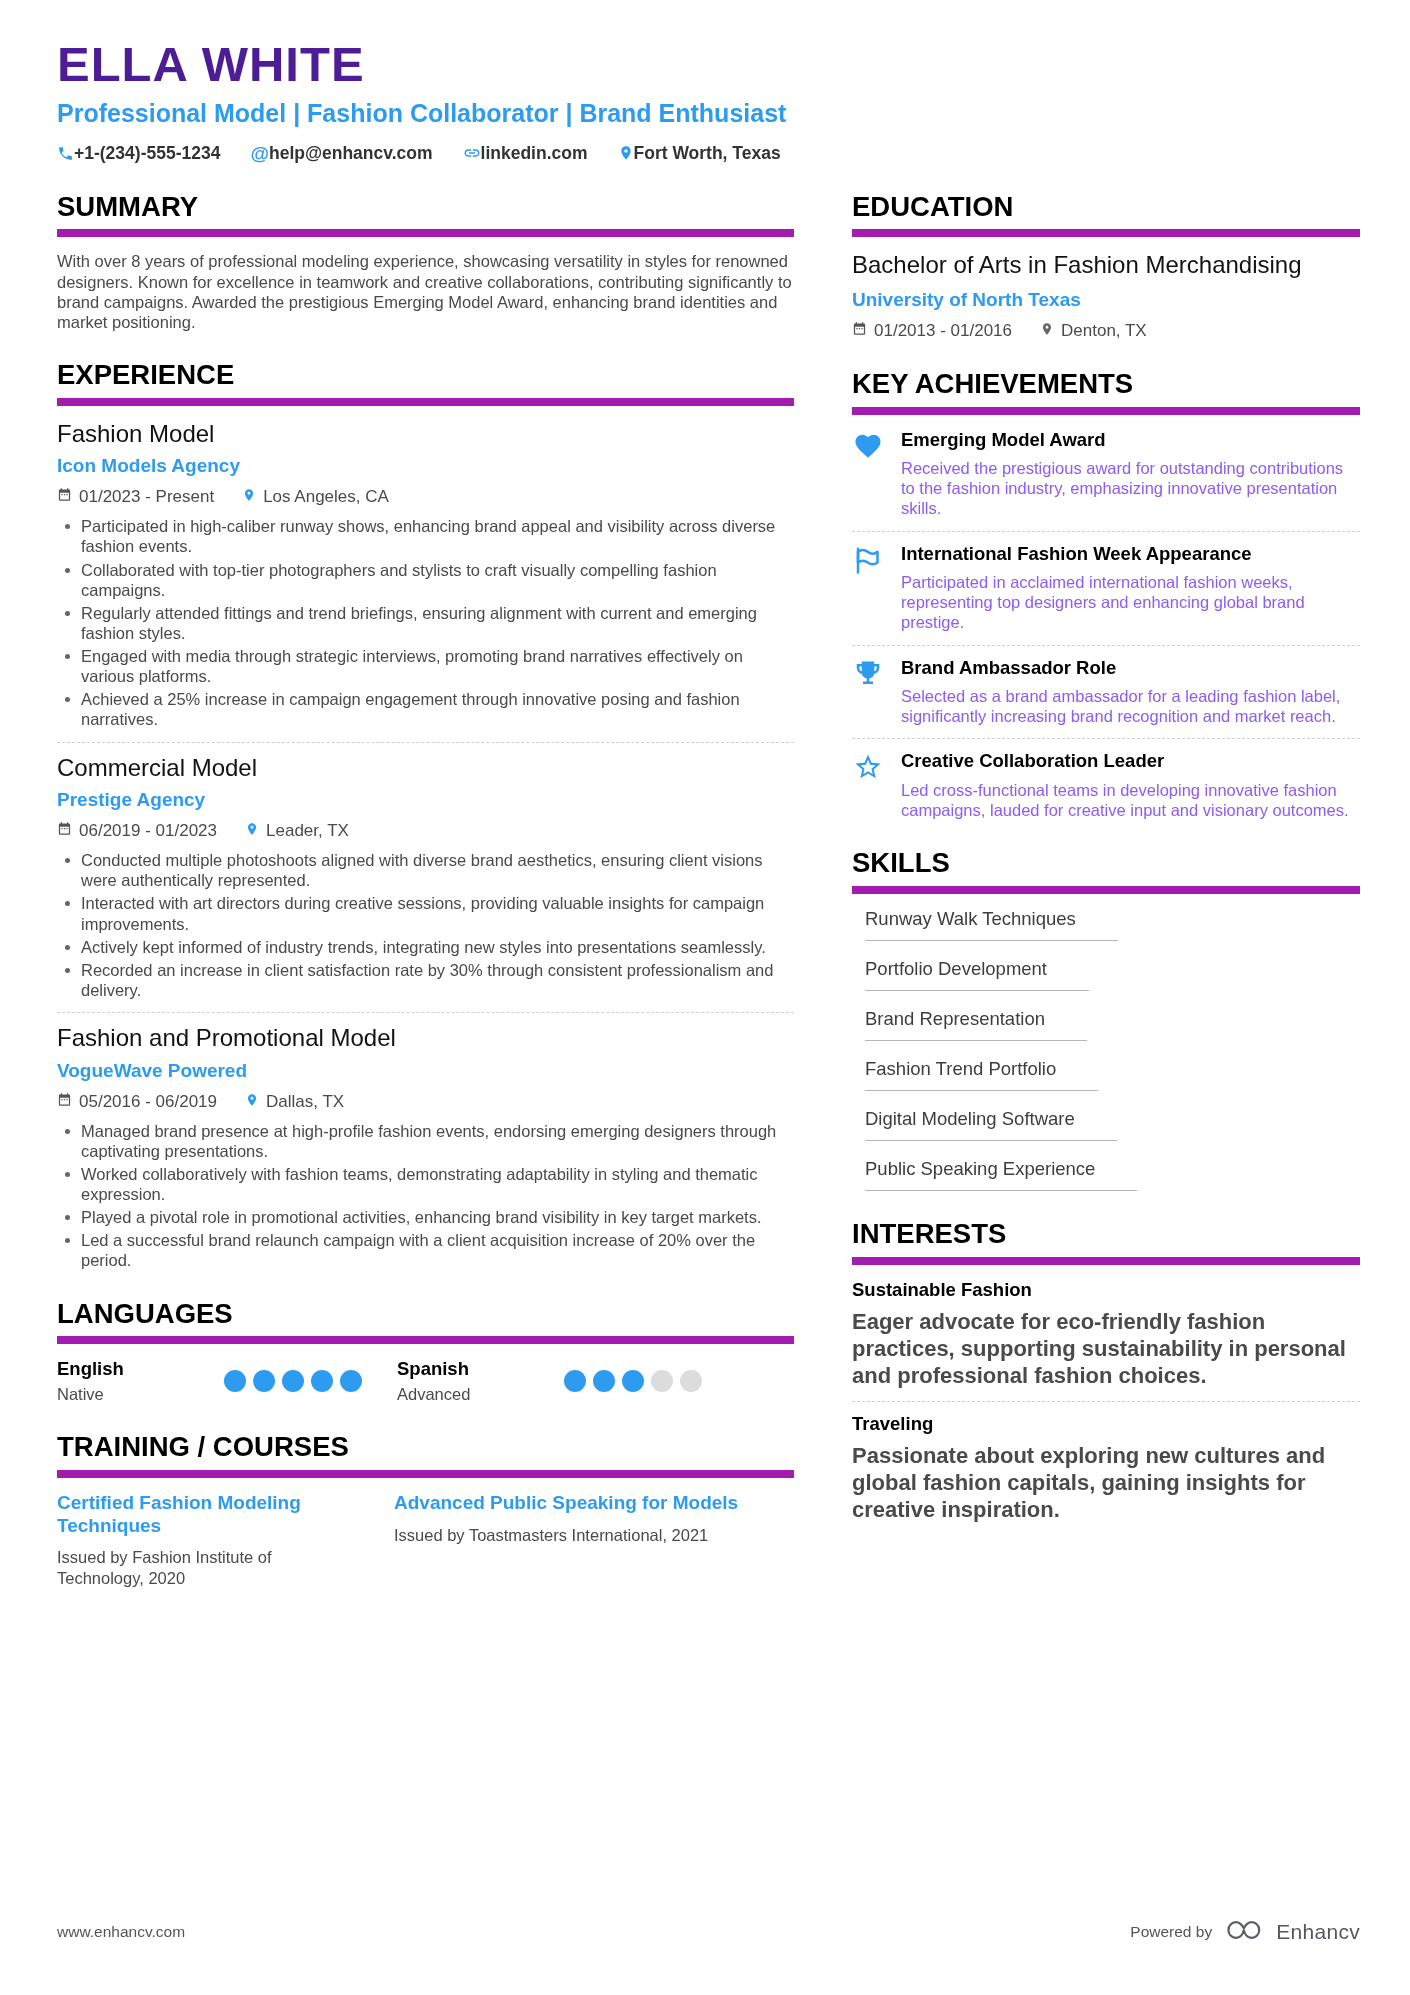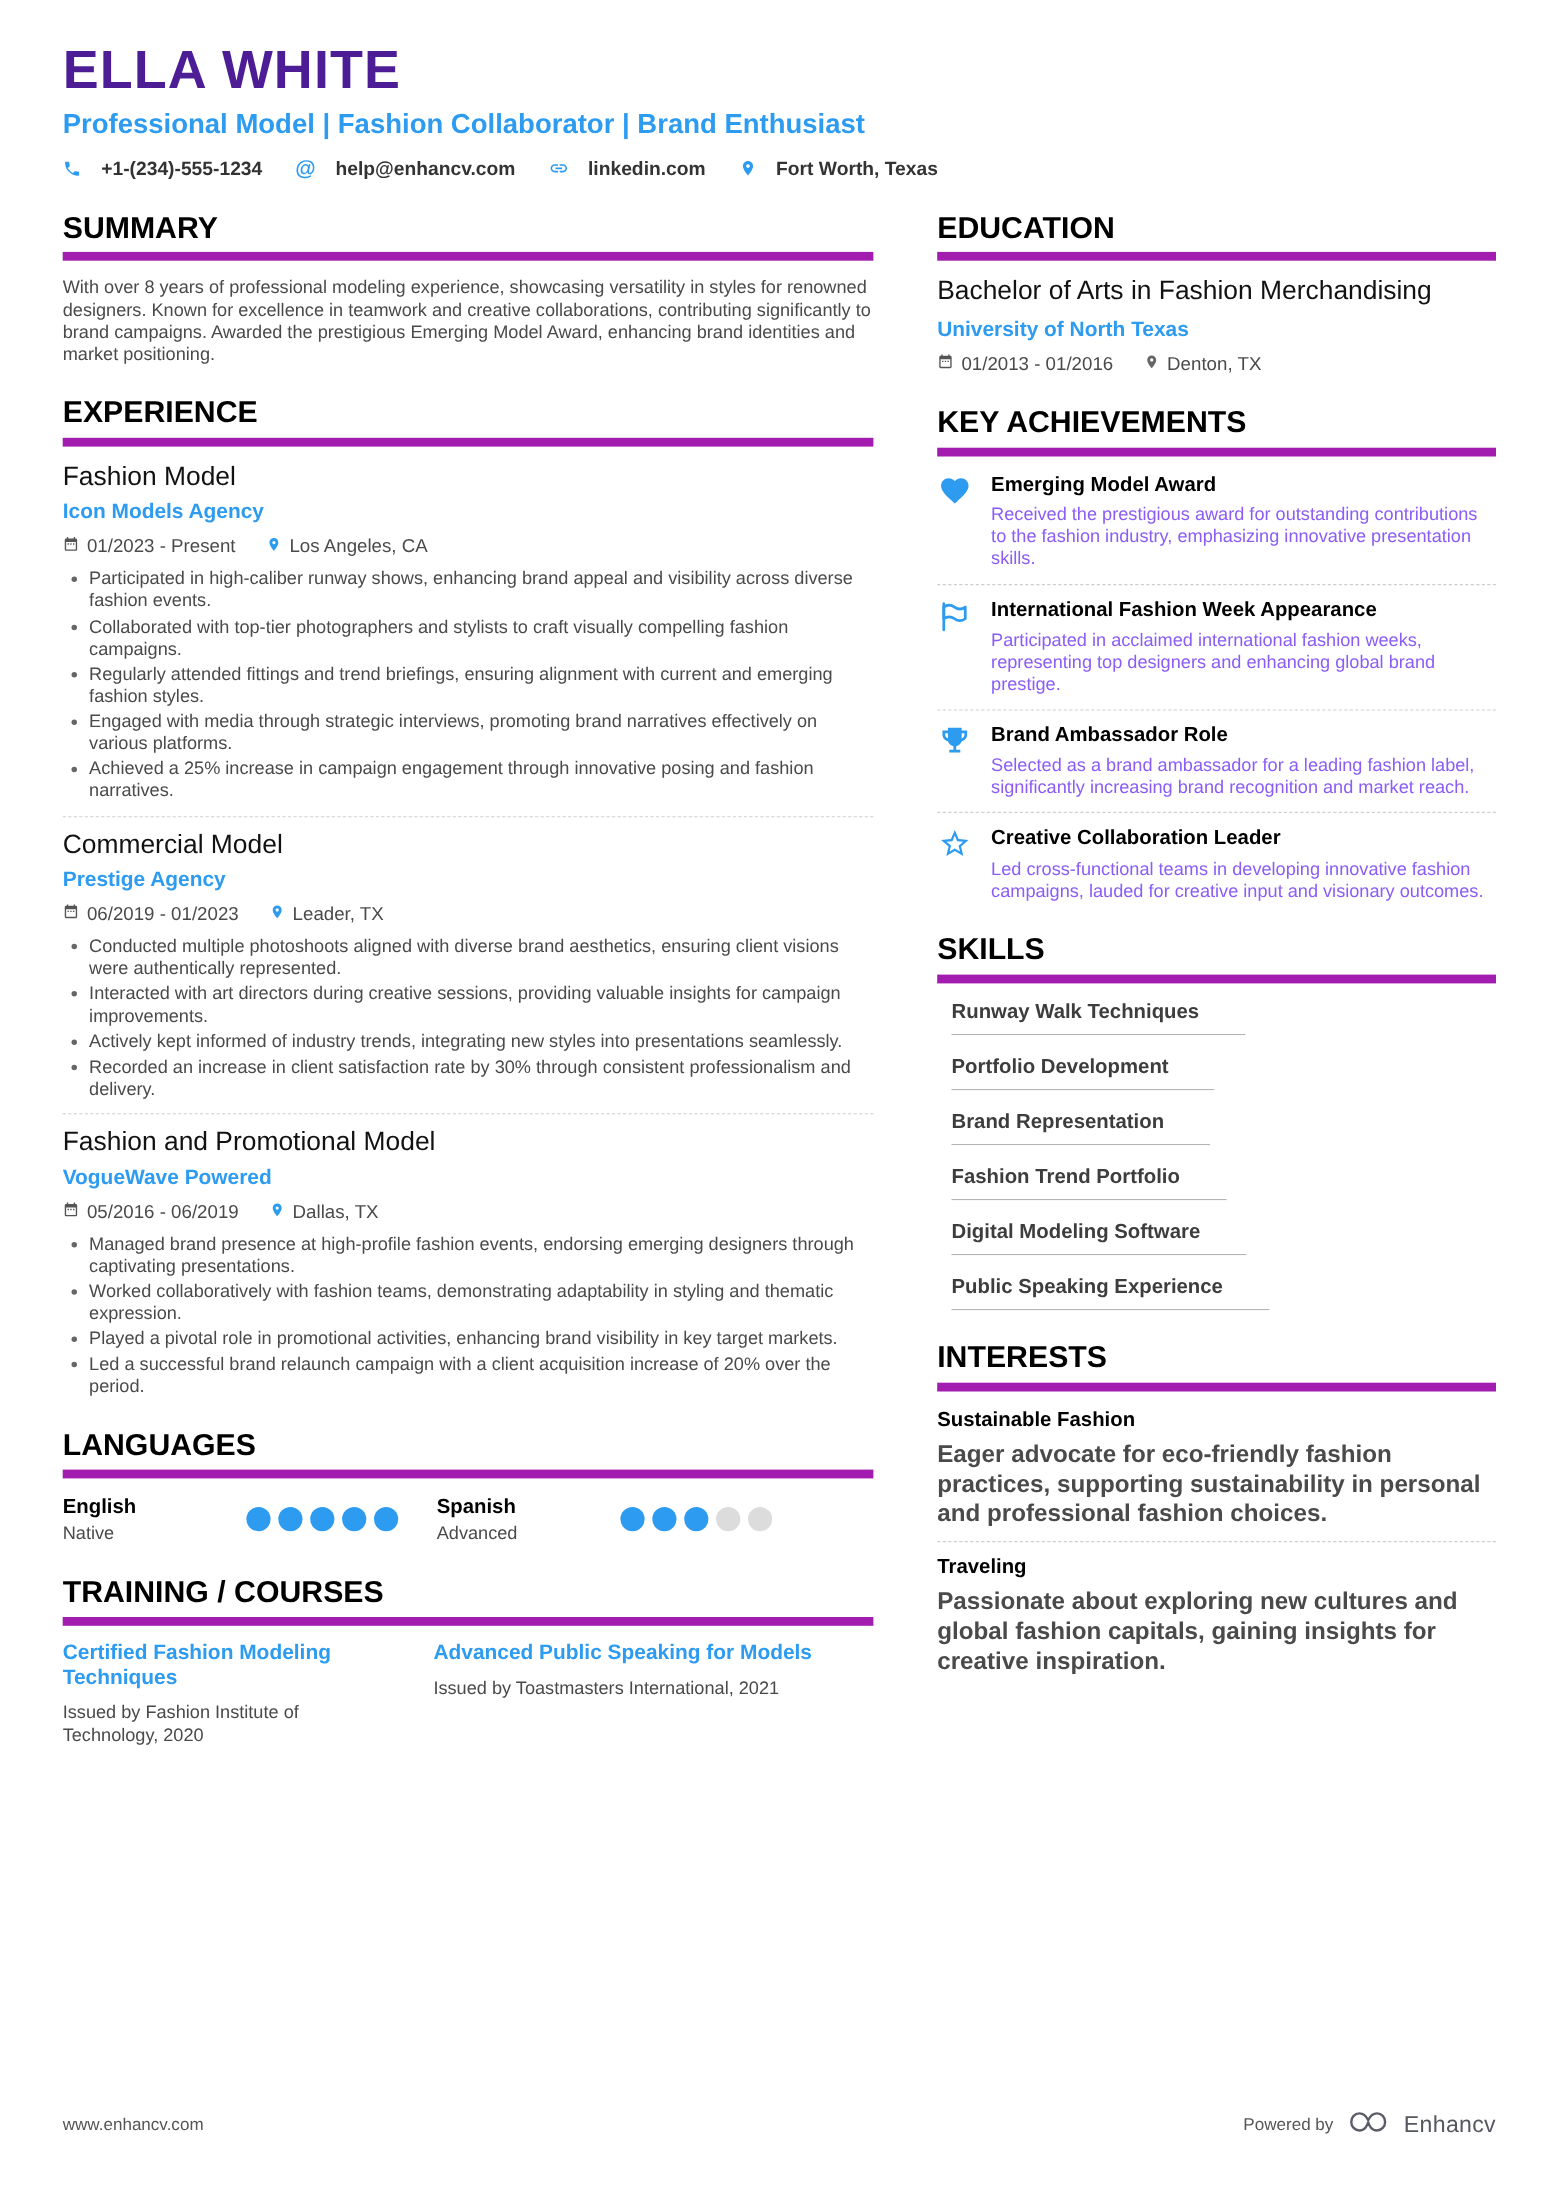--- a/index.html
+++ b/index.html
@@ -10,21 +10,21 @@
     font-family:"Liberation Sans","DejaVu Sans",sans-serif;
     color:#1a1a1a;
     box-sizing:border-box;
     padding:40px 50px 0 57px;
     overflow:hidden;
   }
   
   .name{font-size:49px;font-weight:700;letter-spacing:1px;line-height:1;color:#4c1d95;}
   .headline{font-size:25px;font-weight:700;color:#2D9BF0;margin-top:11px;line-height:1.1;}
   .contact-row{display:flex;align-items:center;gap:30px;margin-top:15px;}
-  .contact-item{display:flex;align-items:center;gap:18px;font-size:17.5px;font-weight:600;color:#333;}
+  .contact-item{display:flex;align-items:center;gap:0;font-size:17.5px;font-weight:600;color:#333;}
   .contact-item svg{display:block;}
   .at-glyph{font-size:19px;font-weight:700;color:#2D9BF0;line-height:1;}
   
   .columns{display:flex;gap:58px;align-items:flex-start;}
   .col-left{width:737px;flex:0 0 737px;}
   .col-right{flex:1;min-width:0;}
   
   .section{margin-top:29px;}
   .section h2{
     font-size:27.5px;font-weight:700;color:#000;margin:0 0 14px 0;
@@ -56,21 +56,21 @@
   .degree{font-size:24px;font-weight:400;color:#121212;line-height:1.18;margin:0;}
   .school{font-size:19px;font-weight:700;color:#2D9BF0;margin-top:9px;}
   
   .ach{display:flex;gap:17px;align-items:flex-start;}
   .ach-icon{flex:0 0 32px;padding-top:2px;}
   .ach-title{font-size:18.5px;font-weight:700;color:#000;line-height:1.2;}
   .ach-text{font-size:16.5px;color:#8b5cf6;line-height:1.23;margin-top:7px;}
   
   .skill{
     width:fit-content;margin:0 0 17px 13px;padding:0 42px 10px 0;
-    border-bottom:1.5px solid #b5b5b5;font-size:18.5px;font-weight:700;color:#3d3d3d;text-align:center;
+    border-bottom:1.5px solid #b5b5b5;font-size:18.5px;font-weight:400;color:#3d3d3d;text-align:center;
   }
   
   .int-title{font-size:18.5px;font-weight:700;color:#000;}
   .int-text{font-size:22px;color:#4A4A4A;line-height:1.23;margin-top:7px;font-weight:bold;}
   
   .footer{position:absolute;left:57px;right:50px;bottom:50px;display:flex;justify-content:space-between;align-items:center;}
   .footer-site{font-size:15.5px;color:#555;}
   .powered{display:flex;align-items:center;gap:13px;}
   .powered-label{font-size:15.5px;color:#555;}
   .brand-name{font-size:21px;color:#55585f;font-weight:500;letter-spacing:0.3px;}

